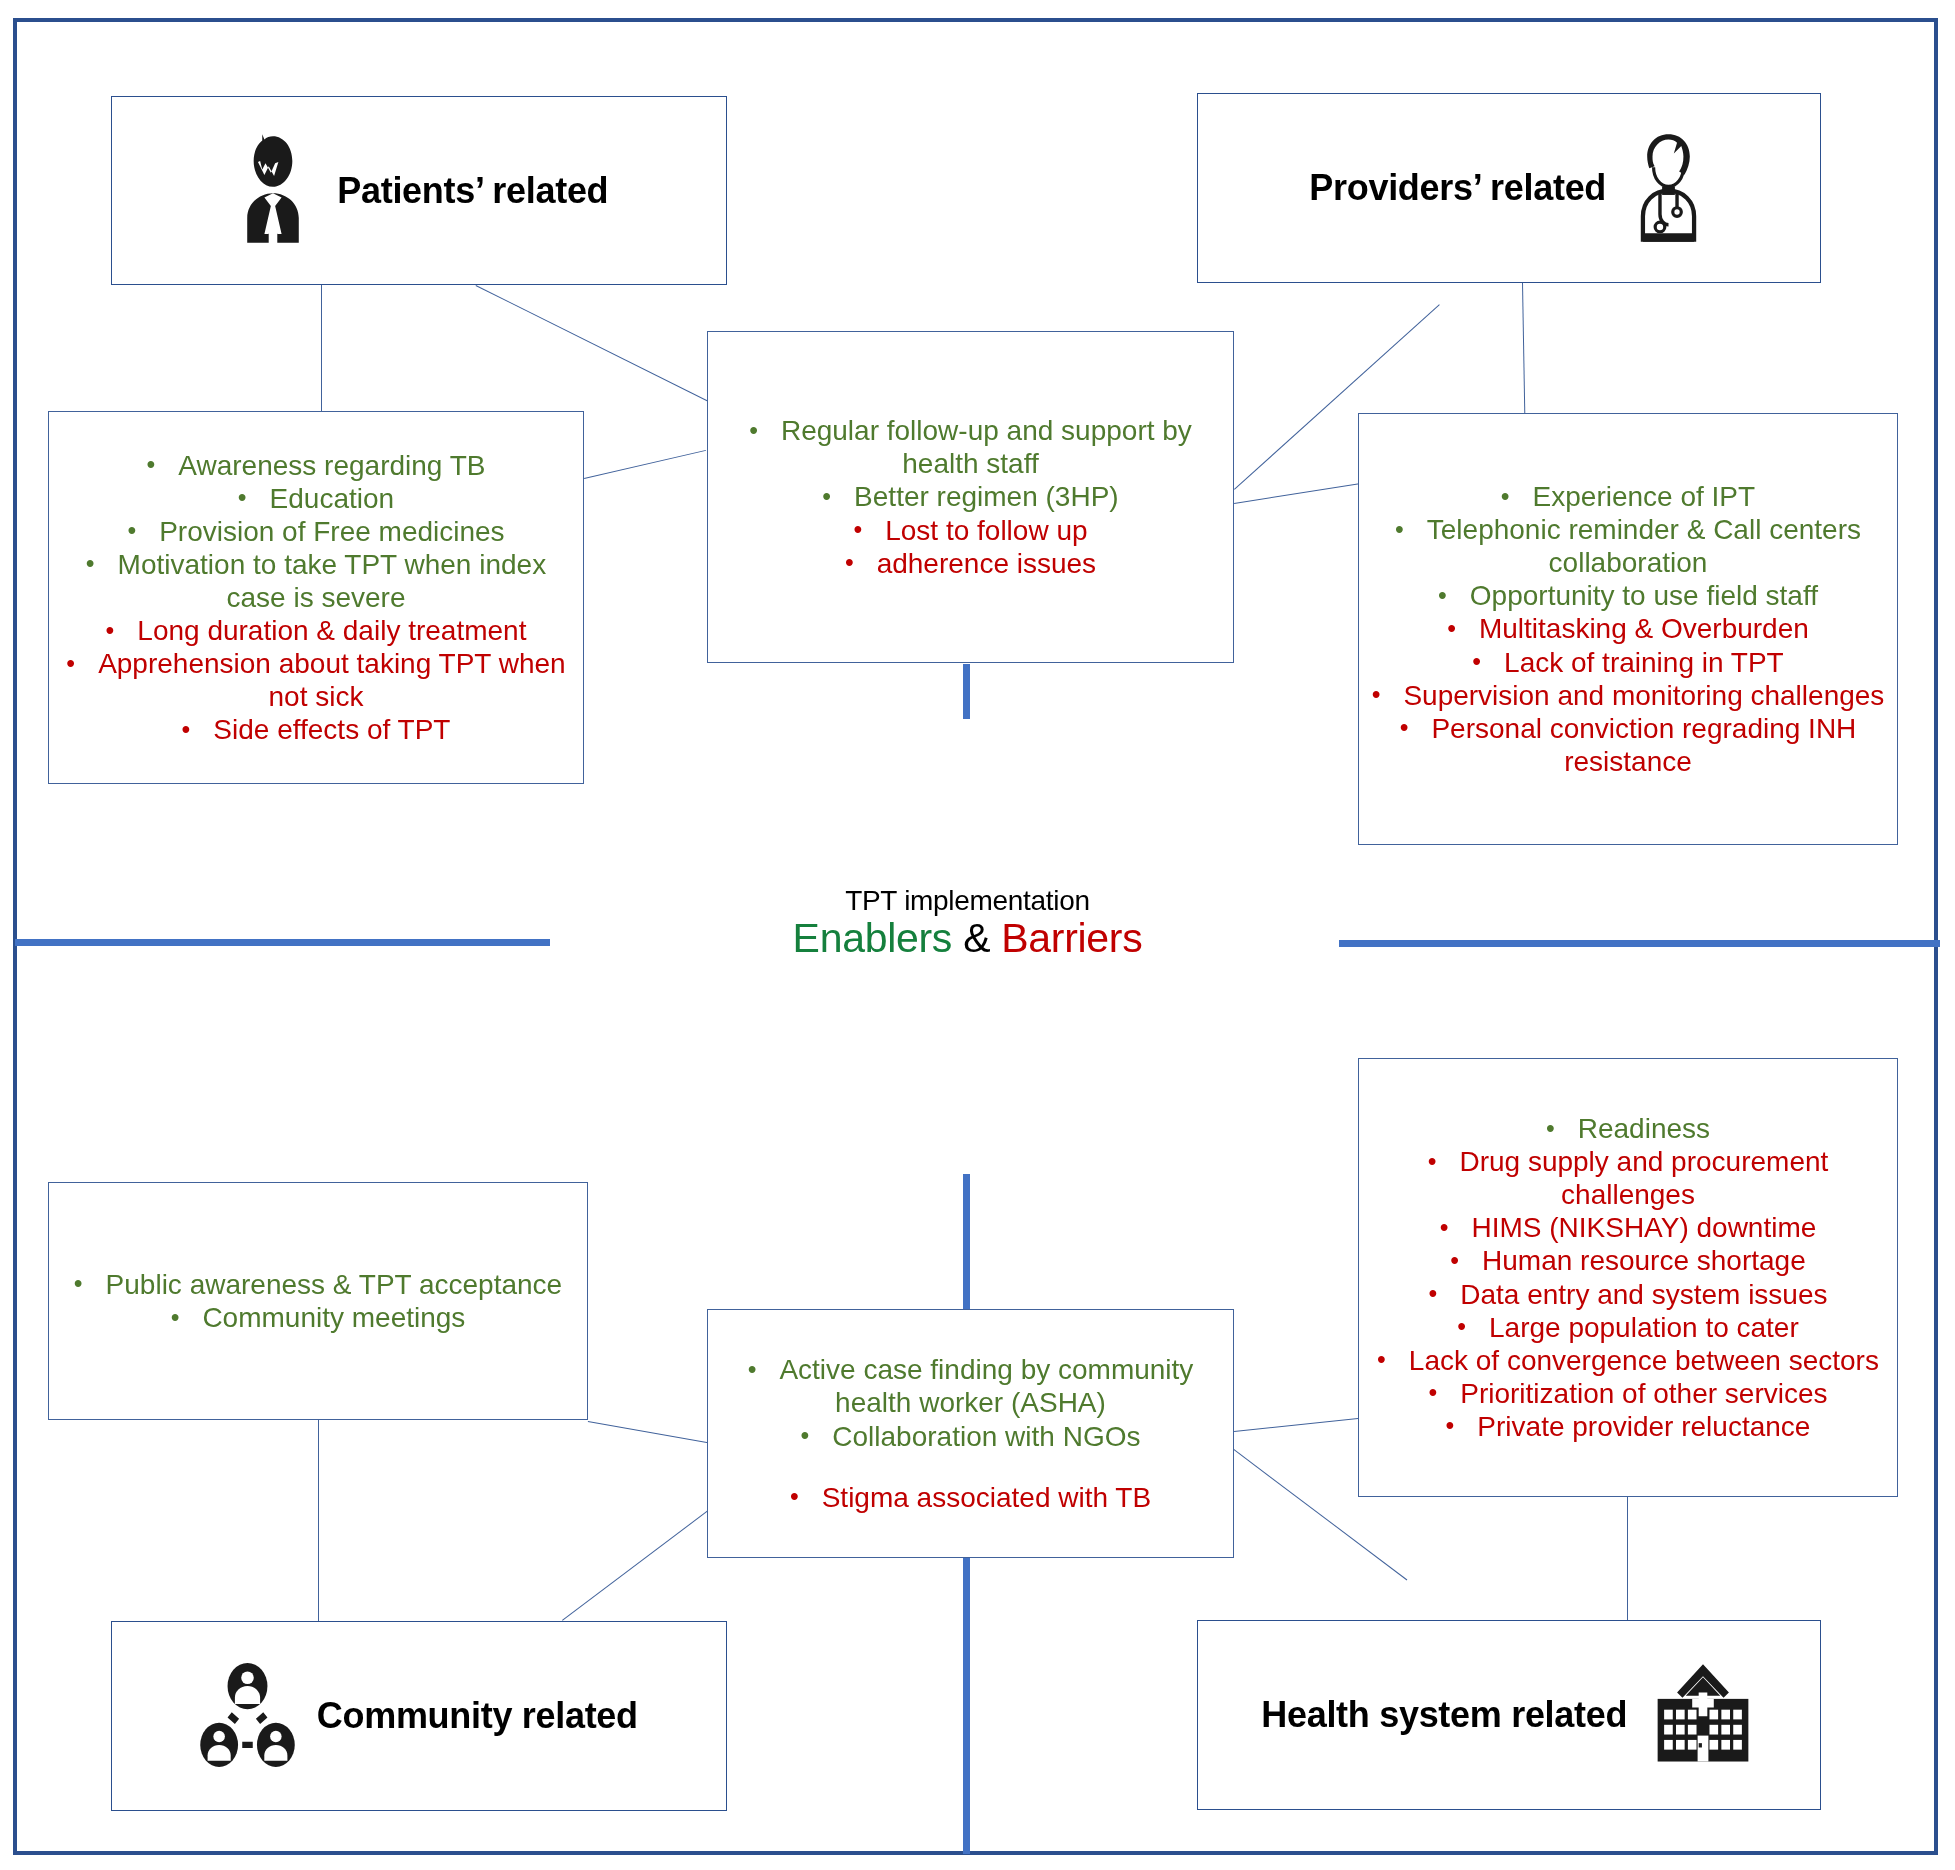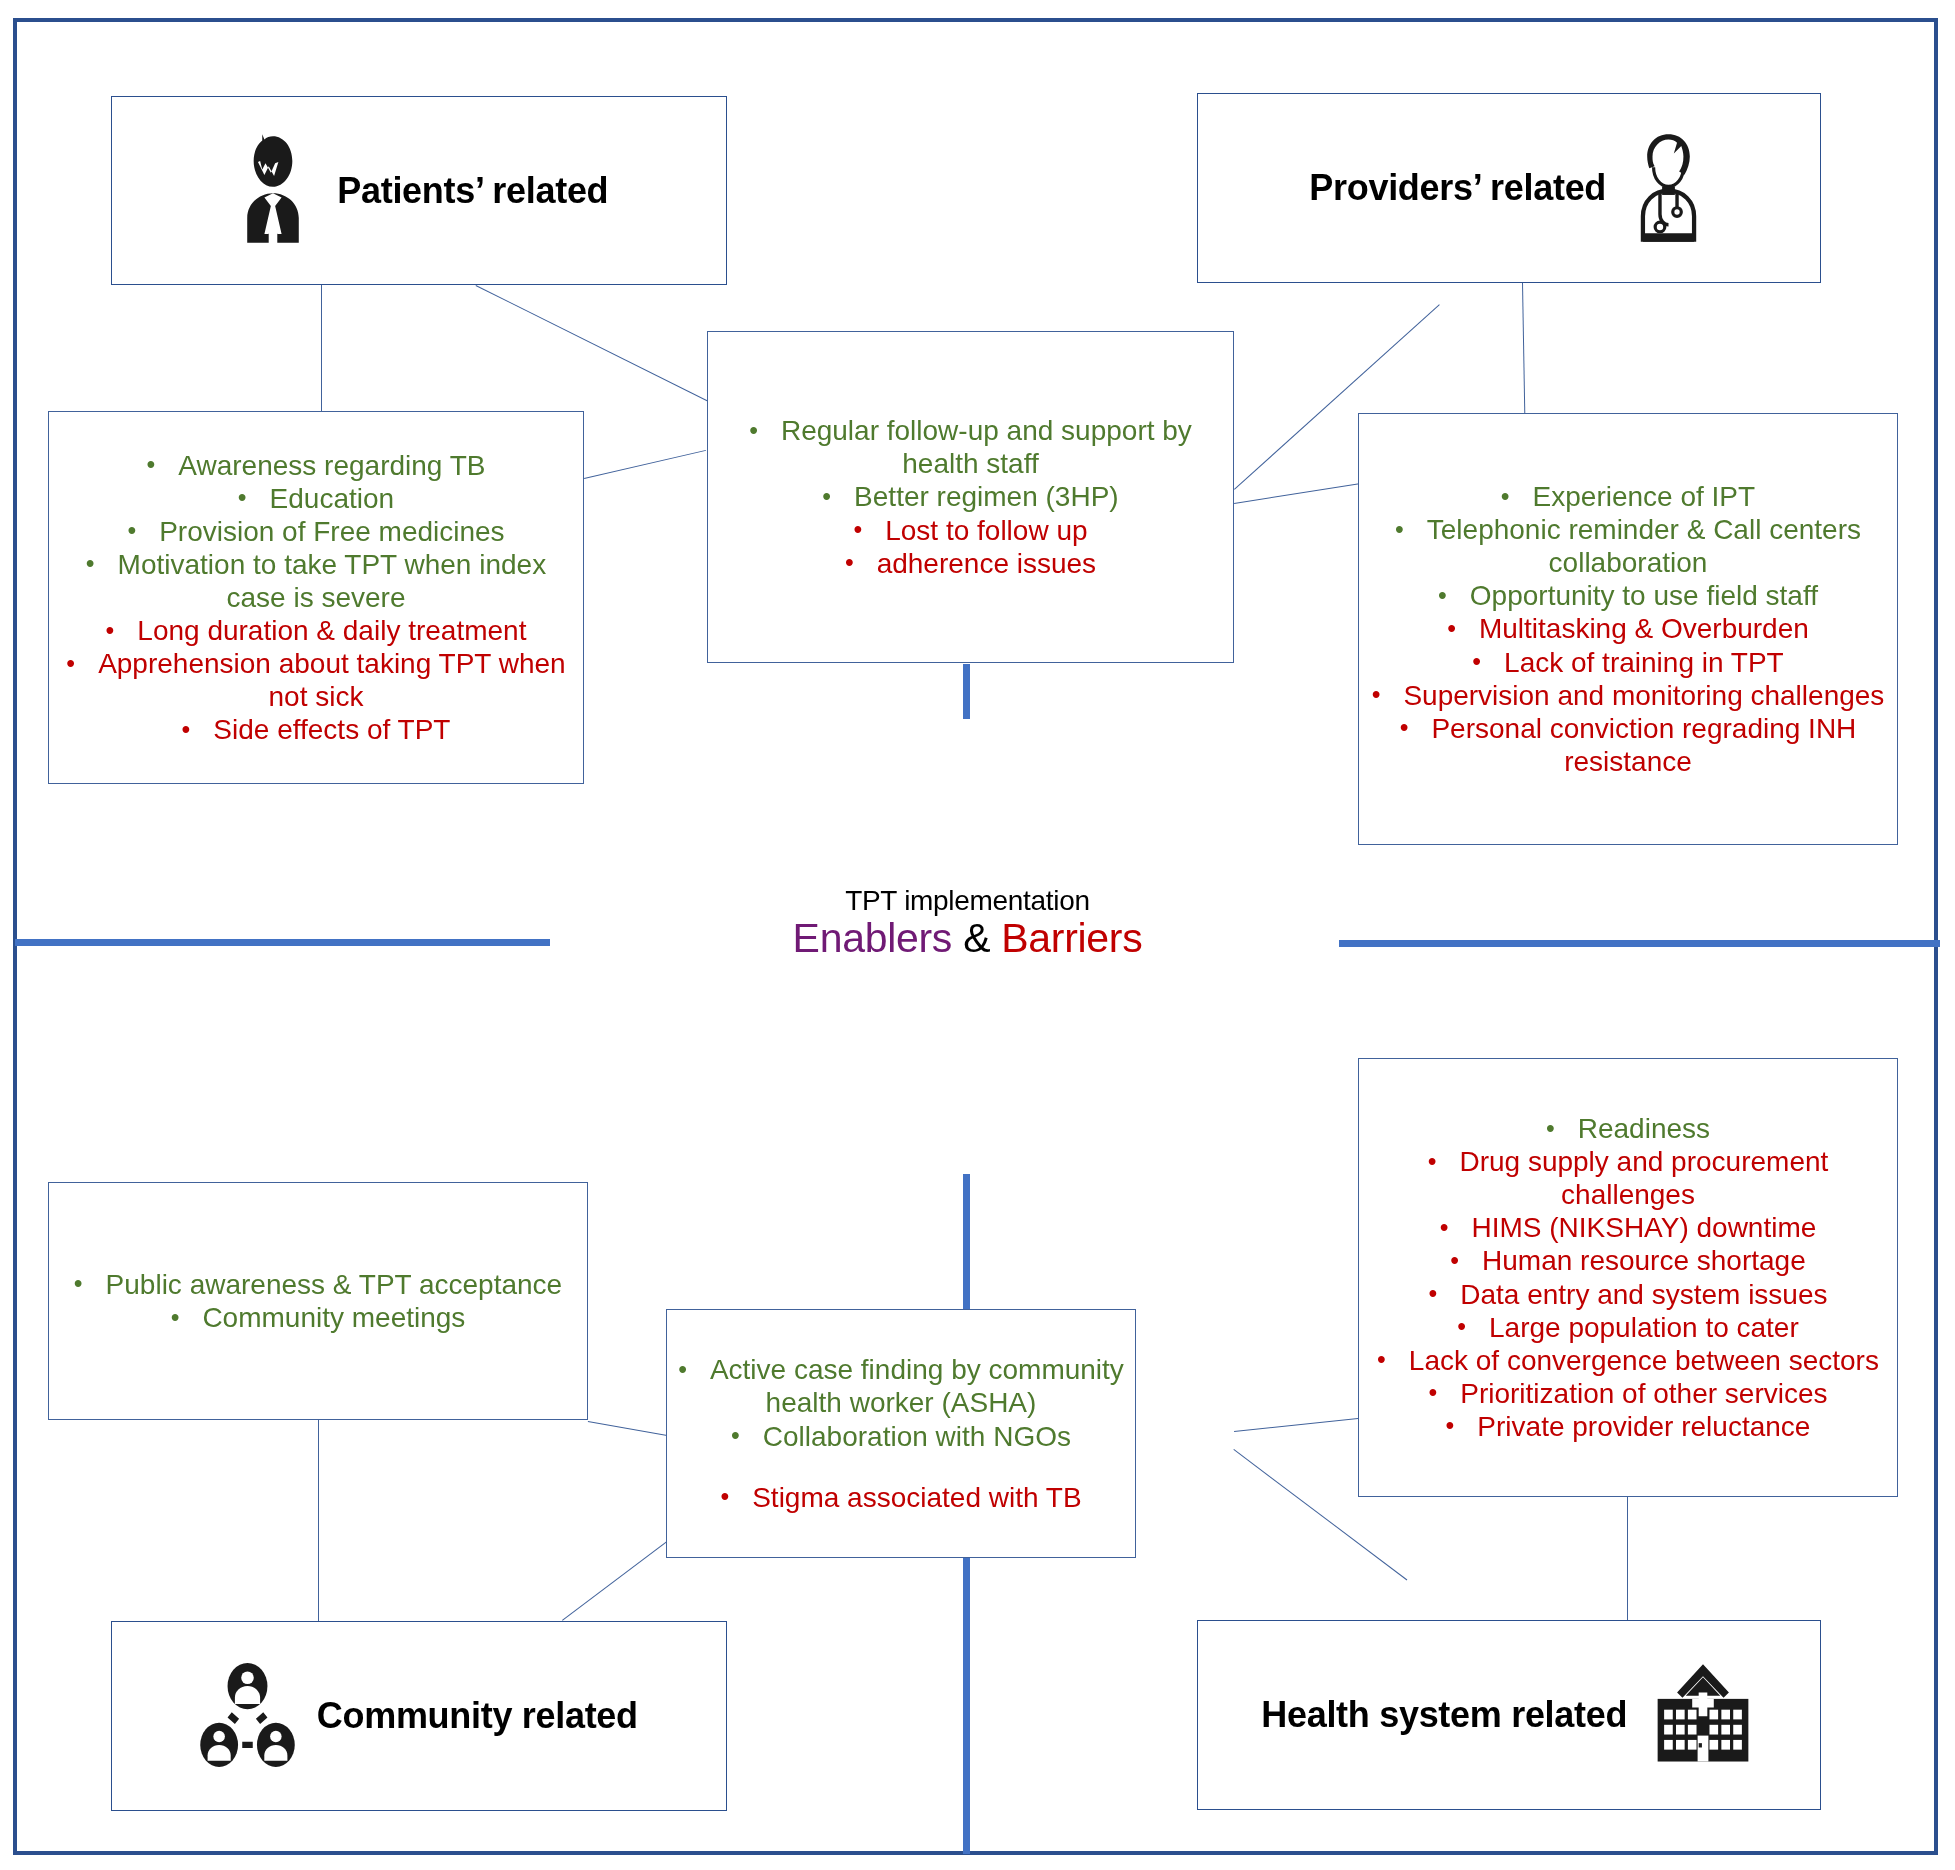--- a/index.html
+++ b/index.html
@@ -69,21 +69,21 @@
   #box-patients-header  { left: 111px;  top: 96px;  width: 616px; height: 189px; }
   #box-providers-header { left: 1197px; top: 93px;  width: 624px; height: 190px; }
   #box-community-header { left: 111px;  top: 1621px; width: 616px; height: 190px; }
   #box-health-header    { left: 1197px; top: 1620px; width: 624px; height: 190px; text-align: right; }
 
   #box-patients-list  { left: 48px;   top: 411px;  width: 536px;  height: 373px; }
   #box-providers-list { left: 1358px; top: 413px;  width: 540px; height: 432px; }
   #box-community-list { left: 48px;   top: 1182px; width: 540px; height: 238px; }
   #box-health-list    { left: 1358px; top: 1058px; width: 540px; height: 439px; }
   #box-center-top     { left: 707px; top: 331px;  width: 527px;  height: 332px; }
-  #box-center-bottom  { left: 666px; top: 1309px; width: 470px;  height: 249px; }
+  #box-center-bottom  { left: 707px; top: 1309px; width: 527px;  height: 249px; }
 
   
   .bullet-list {
     list-style: none;
     margin: 0;
     padding: 0;
     width: 100%;
     display: flex;
     flex-direction: column;
     justify-content: center;
@@ -124,21 +124,21 @@
     font-size: 28px;
     color: #000000;
     line-height: 1.12;
     letter-spacing: -0.3px;
   }
   #center-title .line2 {
     font-size: 41px;
     line-height: 1.12;
     letter-spacing: -0.3px;
   }
-  #center-title .t-enablers { color: #701a75; }
+  #center-title .t-enablers { color: #15803d; }
   #center-title .t-amp { color: #000000; }
   #center-title .t-barriers { color: #C00000; }
 
   
   .connector {
     position: absolute;
     background: #41629B;
     transform-origin: 0 0;
     height: 1.1px;
   }

